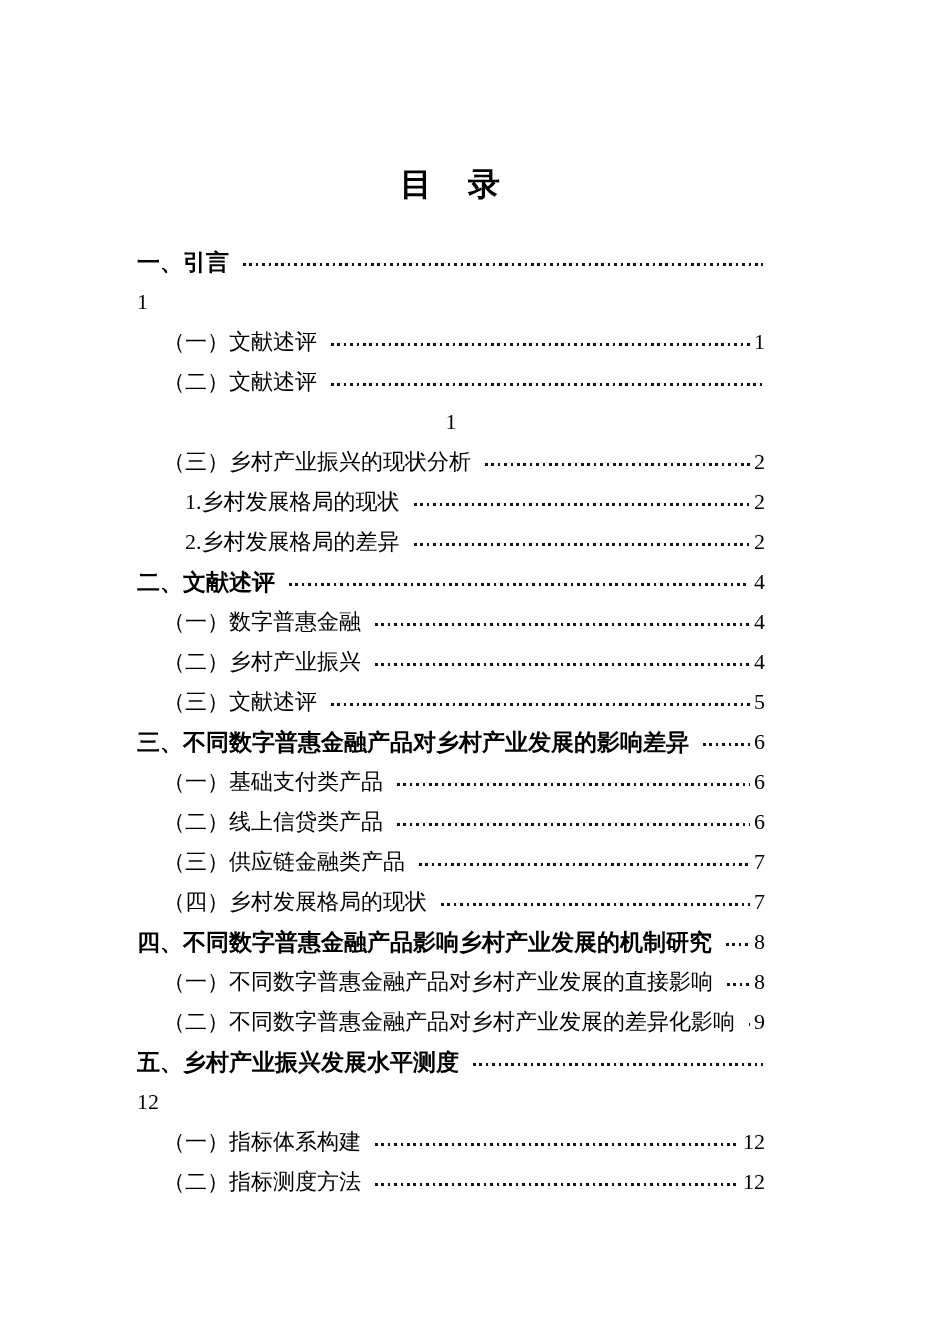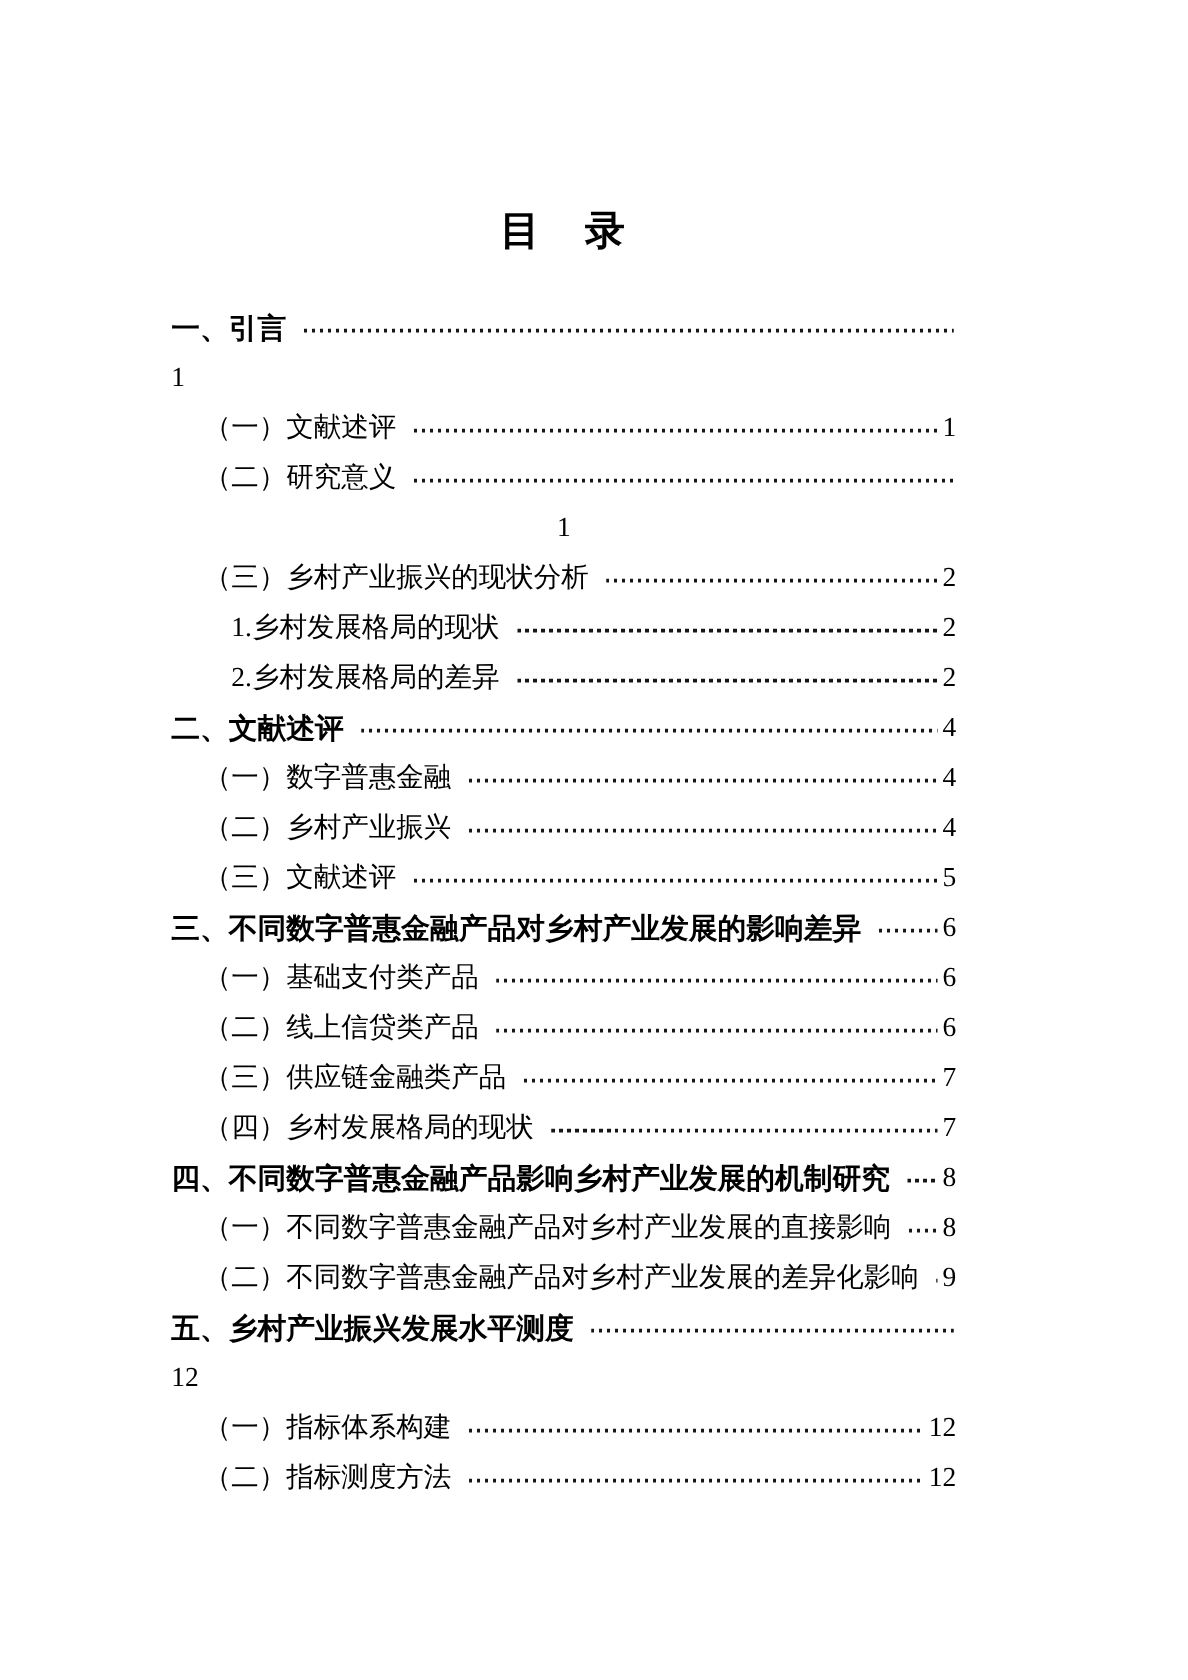--- a/index.html
+++ b/index.html
@@ -83,21 +83,21 @@
     <span class="page-num-wrapped">1</span>
   </div>
 
   <div class="row level-2">
     <span class="entry-text">（一）文献述评</span>
     <span class="dot-leader"></span>
     <span class="page-num">1</span>
   </div>
 
   <div class="row level-2">
-    <span class="entry-text">（二）研究意义</span>
+    <span class="entry-text">（二）文献述评</span>
     <span class="dot-leader"></span>
 
   </div>
 
   <div class="row pagenum-row align-center">
     <span class="page-num-wrapped">1</span>
   </div>
 
   <div class="row level-2">
     <span class="entry-text">（三）乡村产业振兴的现状分析</span>

